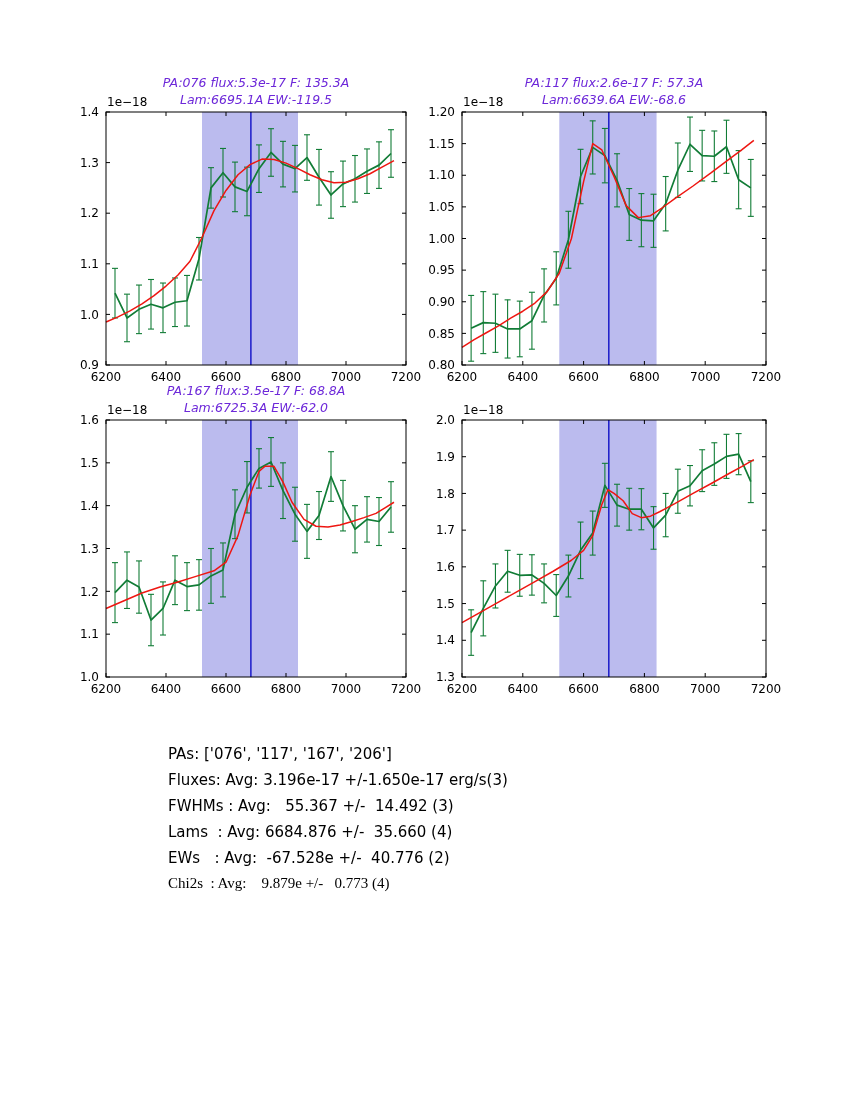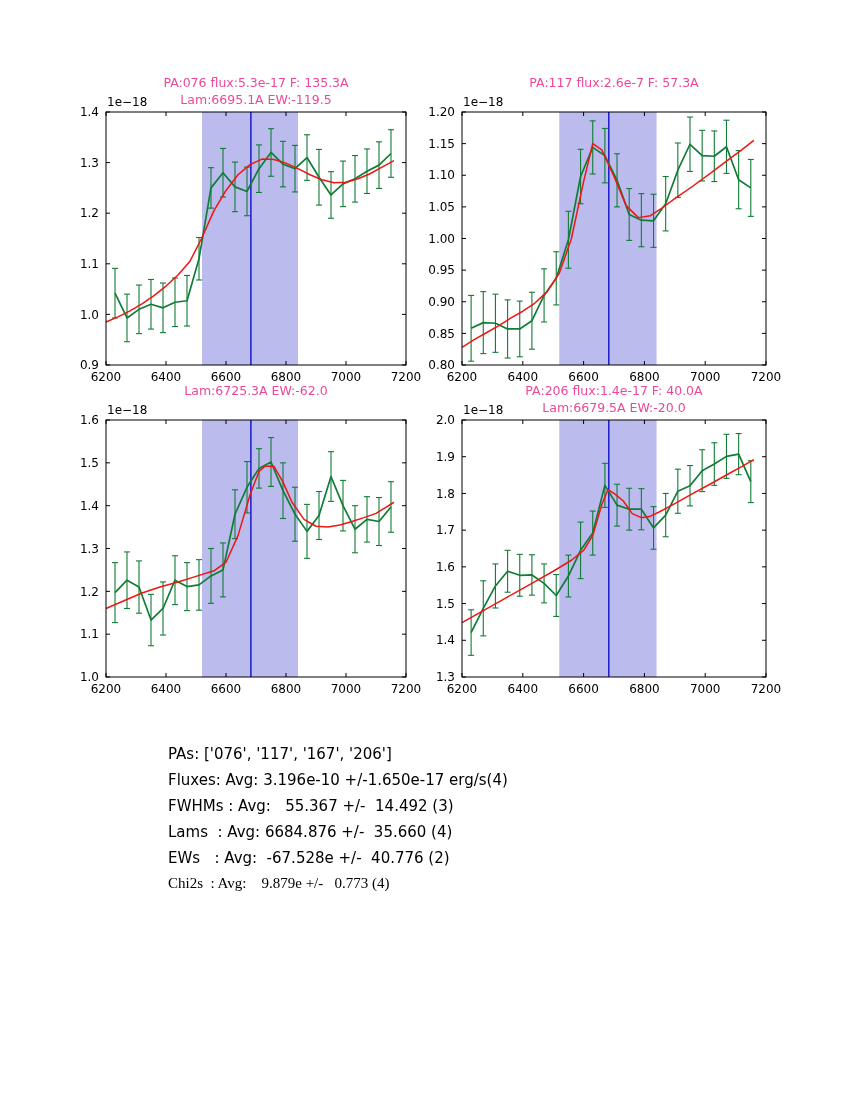--- a/index.html
+++ b/index.html
@@ -1,19 +1,19 @@
 <!DOCTYPE html>
 <html><head>
 <meta charset="utf-8">
 <style>
   html,body{margin:0;padding:0;background:#ffffff;}
   body{width:850px;height:1100px;position:relative;font-family:"DejaVu Sans","Liberation Sans",sans-serif;color:#000;}
   .figure{position:absolute;left:0;top:0;width:850px;height:1100px;background:#fff;}
   #chart-svg{position:absolute;left:0;top:0;}
-  .plot-title{position:absolute;text-align:center;font-size:12.5px;line-height:17px;color:#ec4899;}
+  .plot-title{position:absolute;text-align:center;font-size:12.5px;line-height:17px;color:#6d28d9;font-style:italic;}
   .t0{left:106px;top:74px;width:300px;}
   .t1{left:462px;top:74px;width:304px;}
   .t2{left:106px;top:382px;width:300px;}
   .t3{left:462px;top:382px;width:304px;}
   .offset-label{position:absolute;font-size:12px;color:#000;}
   .o0{left:107px;top:95px;}
   .o1{left:463px;top:95px;}
   .o2{left:107px;top:403px;}
   .o3{left:463px;top:403px;}
   .summary-line{position:absolute;left:168px;white-space:pre;font-size:15px;color:#000;}
@@ -527,37 +527,35 @@
           <text x="455" y="420" dy="0.35em" text-anchor="end">2.0</text>
         </g>
       </g>
     </svg>
 
   <div class="plot-title t0">
     <div>PA:076 flux:5.3e-17 F: 135.3A</div>
     <div>Lam:6695.1A EW:-119.5</div>
   </div>
   <div class="plot-title t1">
-    <div>PA:117 flux:2.6e-7 F: 57.3A</div>
+    <div>PA:117 flux:2.6e-17 F: 57.3A</div>
+    <div>Lam:6639.6A EW:-68.6</div>
   </div>
   <div class="plot-title t2">
+    <div>PA:167 flux:3.5e-17 F: 68.8A</div>
     <div>Lam:6725.3A EW:-62.0</div>
-  </div>
-  <div class="plot-title t3">
-    <div>PA:206 flux:1.4e-17 F: 40.0A</div>
-    <div>Lam:6679.5A EW:-20.0</div>
   </div>
 
   <div class="offset-label o0">1e−18</div>
   <div class="offset-label o1">1e−18</div>
   <div class="offset-label o2">1e−18</div>
   <div class="offset-label o3">1e−18</div>
 
   <div>
     <div class="summary-line s0">PAs: ['076', '117', '167', '206']</div>
-    <div class="summary-line s1">Fluxes: Avg: 3.196e-10 +/-1.650e-17 erg/s(4)</div>
+    <div class="summary-line s1">Fluxes: Avg: 3.196e-17 +/-1.650e-17 erg/s(3)</div>
     <div class="summary-line s2">FWHMs : Avg:   55.367 +/-  14.492 (3)</div>
     <div class="summary-line s3">Lams  : Avg: 6684.876 +/-  35.660 (4)</div>
     <div class="summary-line s4">EWs   : Avg:  -67.528e +/-  40.776 (2)</div>
     <div class="summary-line s5">Chi2s  : Avg:    9.879e +/-   0.773 (4)</div>
   </div>
 
 </div>
 
 </body></html>

